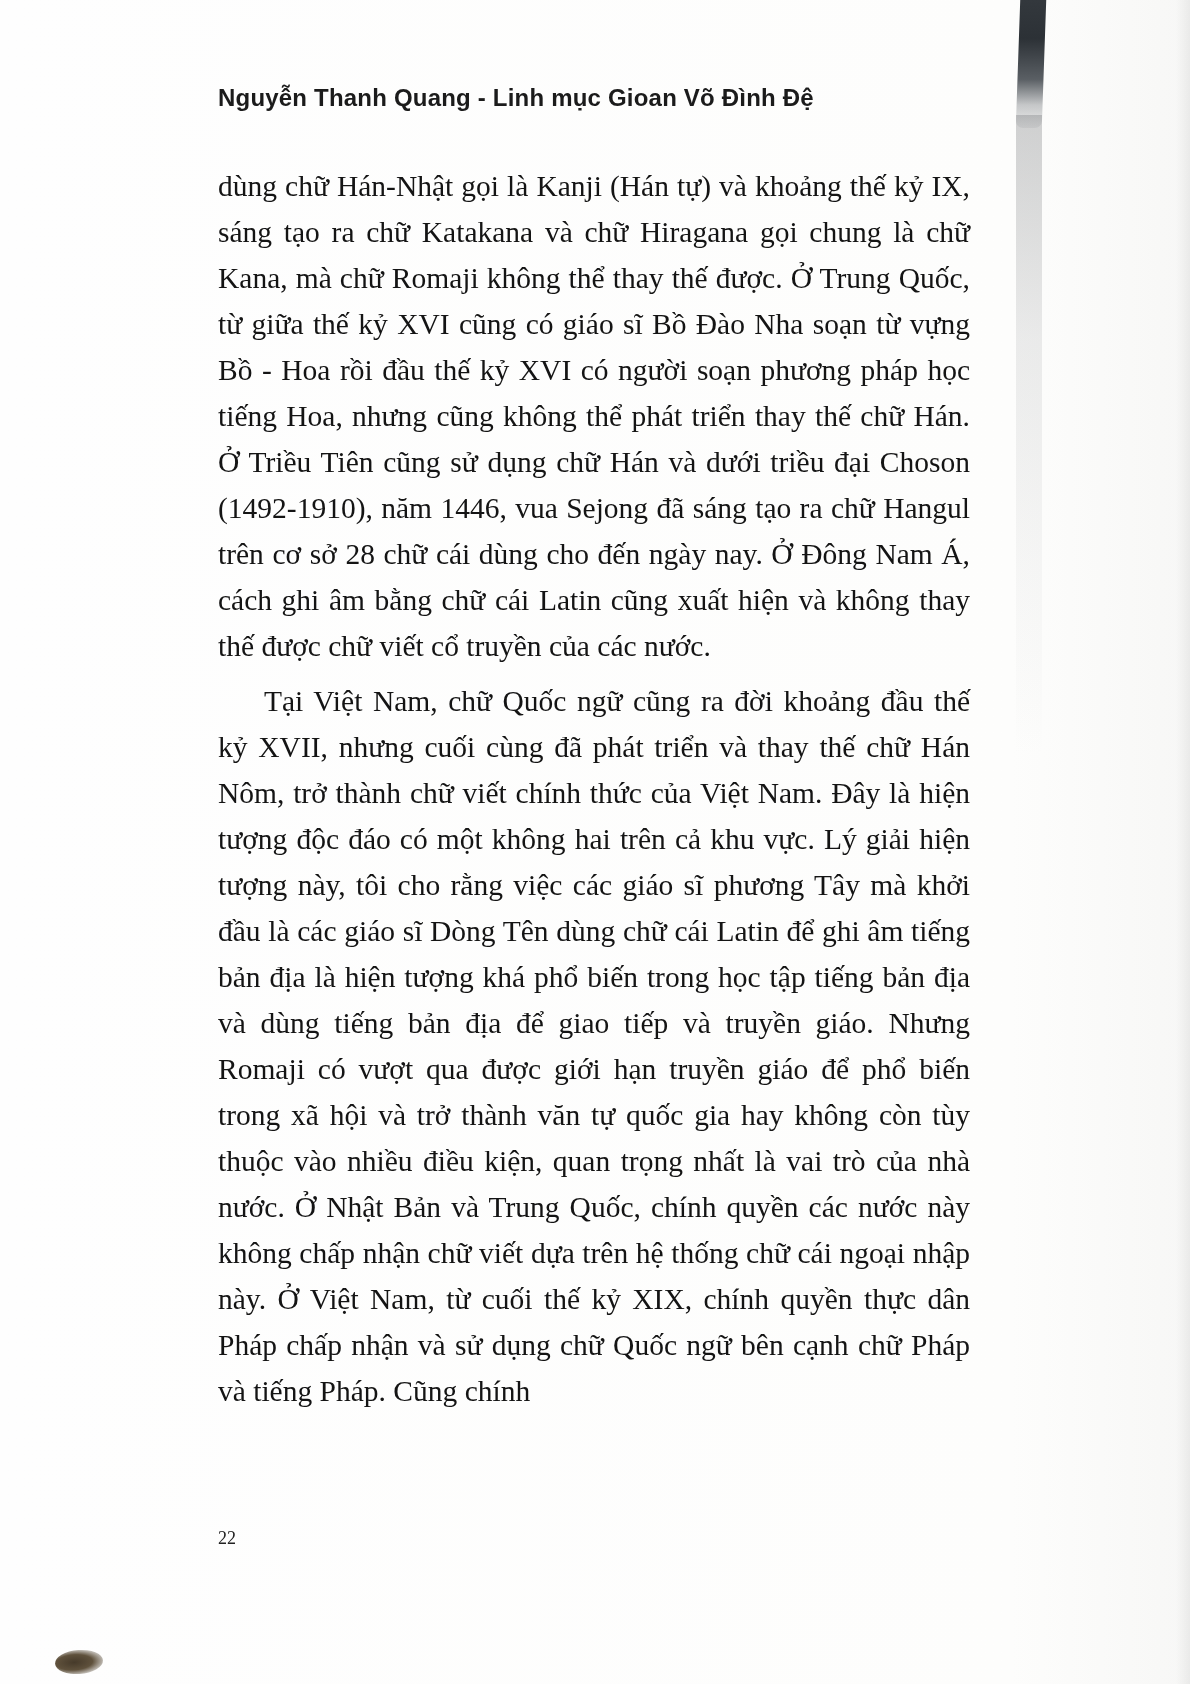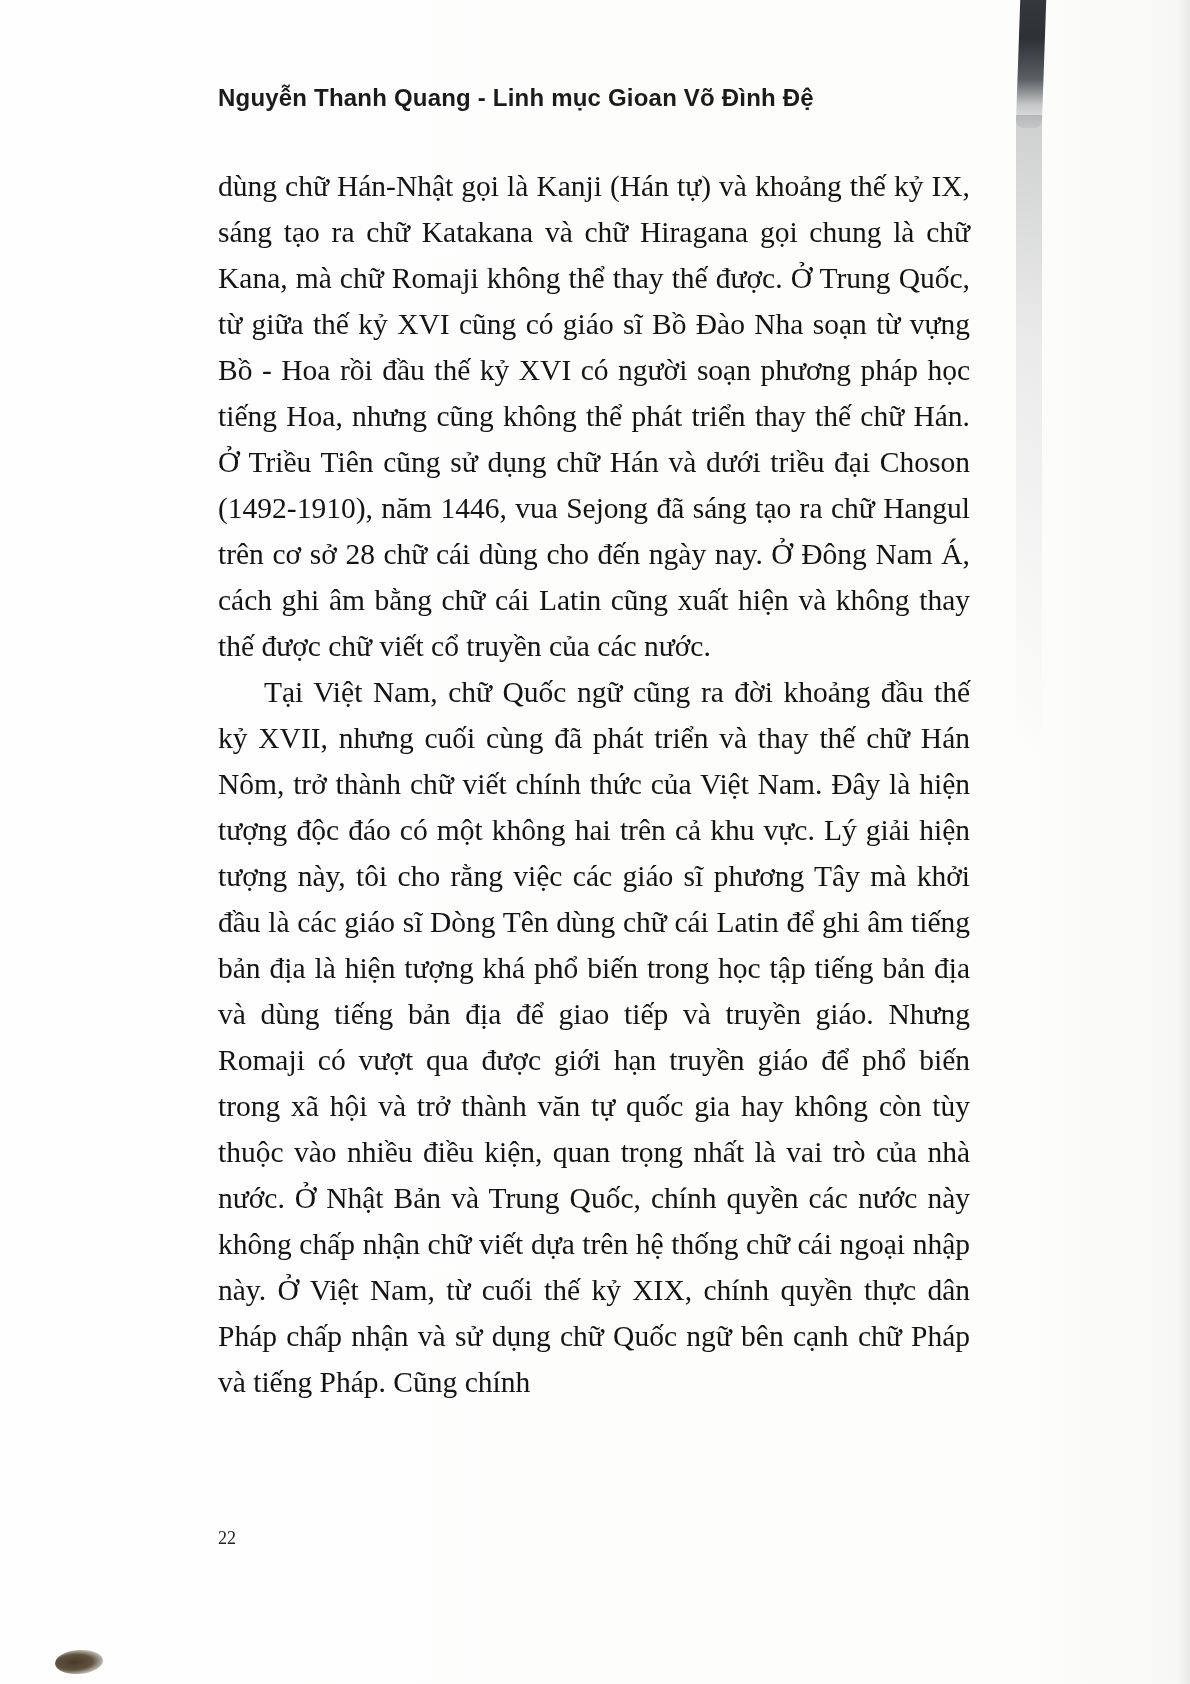--- a/index.html
+++ b/index.html
@@ -40,20 +40,21 @@
     font-size: 29.5px;
     line-height: 46px;
     color: #141414;
     text-align: justify;
   }
   .para {
     margin: 0;
   }
   .para.indented {
     text-indent: 46px;
+    margin-top: 9px;
   }
   .page-number {
     position: absolute;
     left: 218px;
     top: 1528px;
     font-family: "Liberation Serif", serif;
     font-size: 18px;
     color: #222222;
   }
   

